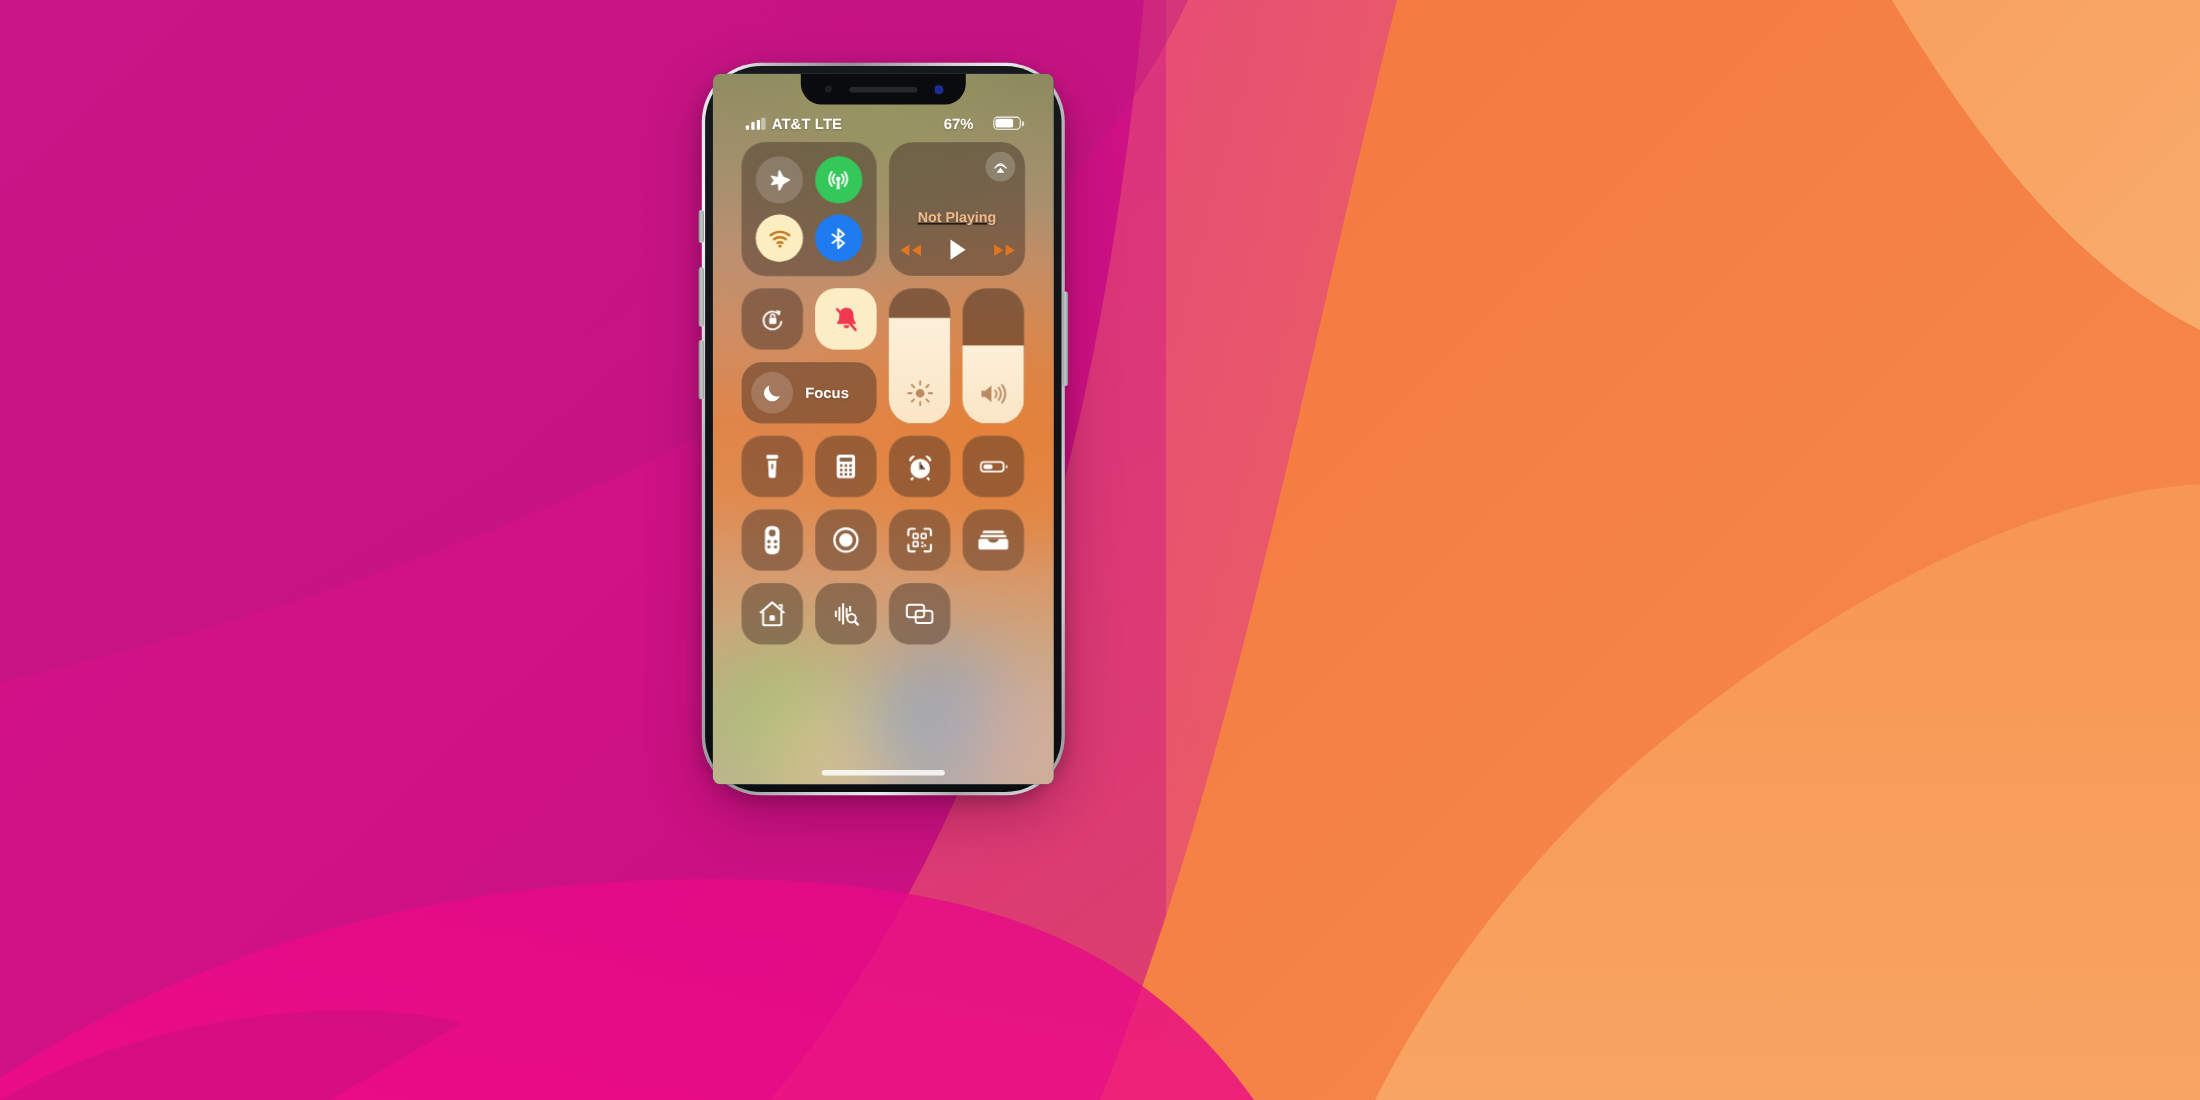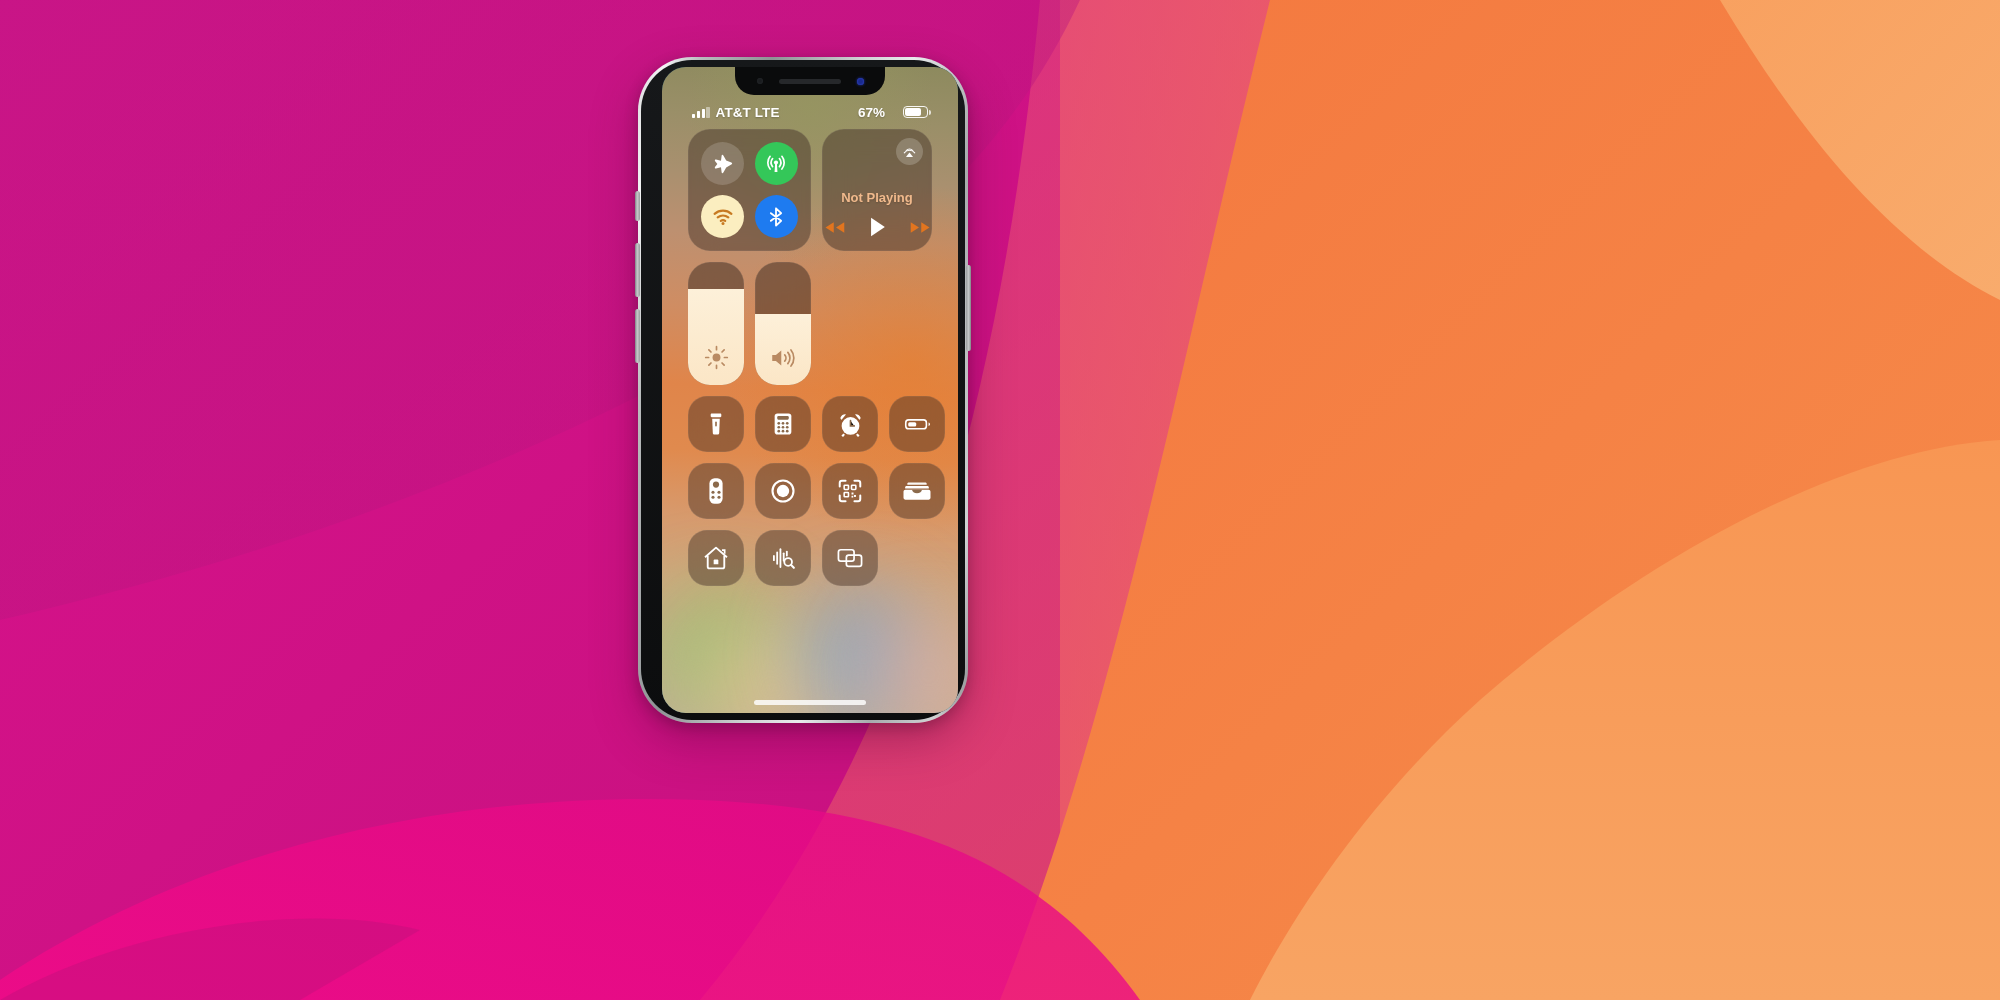--- a/index.html
+++ b/index.html
@@ -39,23 +39,22 @@
   }
   .sb-mute   { left:-3px; top:134px; width:5px; height:30px; }
   .sb-volup  { left:-3px; top:186px; width:5px; height:54px; }
   .sb-voldn  { left:-3px; top:252px; width:5px; height:54px; }
   .sb-power  { right:-3px; top:208px; width:5px; height:86px;
     background:linear-gradient(90deg,#9a9e9f,#c6c9ca 55%,#7f8385); }
 
   
   #screen {
     position:absolute; left:10px; top:10px; right:10px; bottom:10px;
-    border-radius:24px; overflow:hidden;
+    border-radius:7px; overflow:hidden;
     background:#0c4a6e;
-    margin-left:14px;
   }
   
   #wallpaper { position:absolute; inset:0; }
   #wallpaper .base {
     position:absolute; inset:0;
     background:
       linear-gradient(183deg,
         #8d8a5e 0%,
         #9a8f68 9%,
         #a9906f 18%,
@@ -145,20 +144,21 @@
   .rt-green{ background:#34c759; }
   .rt-wifi { background:#fbeec0; }
   .rt-blue { background:#1e7bf0; }
   .round-toggle svg { display:block; }
 
   
   #media {
     flex:1; height:122px; position:relative;
     display:flex; flex-direction:column; align-items:center; justify-content:flex-end;
     padding-bottom:13px;
+    text-decoration:underline;
   }
   #airplay-btn {
     position:absolute; top:9px; right:9px;
     width:27px; height:27px; border-radius:50%;
     background:rgba(255,255,255,.20);
     display:flex; align-items:center; justify-content:center;
   }
   #media-title {
     color:#f0b98c; font-size:13px; font-weight:600;
     margin-bottom:11px; text-shadow:0 1px 2px rgba(0,0,0,.18);
@@ -394,20 +394,48 @@
             <span class="mc">
               <svg width="23" height="15" viewBox="0 0 30 20">
                 <path fill="#e2751f" d="M2 3l11 7-11 7zM16 3l11 7-11 7z"></path>
               </svg>
             </span>
           </div>
         </div>
       </div>
 
       <div class="cc-row2">
+        <div id="left-stack">
+          <div id="left-top-row">
+            <div class="sq-toggle">
+              <svg width="27" height="27" viewBox="0 0 24 24">
+                <path fill="none" stroke="#fff" stroke-width="1.45" stroke-linecap="round" d="M18.9 13.6a7.2 7.2 0 1 1-2.1-6"></path>
+                <path fill="#fff" d="M14.6 4.2l3.9 1-1.2 3.8z"></path>
+                <rect x="9.1" y="10.6" width="5.8" height="5" rx="1.1" fill="#fff"></rect>
+                <path fill="none" stroke="#fff" stroke-width="1.3" d="M10.4 10.6V9.3a1.6 1.6 0 0 1 3.2 0v1.3"></path>
+              </svg>
+            </div>
+            <div class="sq-toggle sq-on-cream">
+              <svg width="27" height="27" viewBox="0 0 24 24">
+                <path fill="#f0384f" d="M12 2.4c-3.4 0-5.7 2.5-5.7 6 0 4.2-1.2 5.3-1.9 6-.4.4-.1 1.1.5 1.1h14.2c.6 0 .9-.7.5-1.1-.7-.7-1.9-1.8-1.9-6 0-3.5-2.3-6-5.7-6z"></path>
+                <path fill="#f0384f" d="M9.7 16.6h4.6a2.3 2.3 0 0 1-4.6 0z"></path>
+                <path stroke="#f0384f" stroke-width="2.1" stroke-linecap="round" d="M4.6 3.7l14.8 16.6"></path>
+                <path stroke="#fbeec6" stroke-width="1.1" stroke-linecap="round" d="M4.6 5.1l14.8 16.6" opacity=".0"></path>
+              </svg>
+            </div>
+          </div>
+          <div id="focus">
+            <div class="fc-circle">
+              <svg width="20" height="20" viewBox="0 0 24 24">
+                <path fill="#fff" d="M20.3 15.6A8.9 8.9 0 0 1 9 4.1a8.9 8.9 0 1 0 11.3 11.5z"></path>
+              </svg>
+            </div>
+            <div class="fc-label">Focus</div>
+          </div>
+        </div>
 
         <div id="sliders">
           <div class="slider">
             <div class="fill" id="brightness-fill" style="height: 78%;"></div>
             <div class="sl-icon">
               <svg width="27" height="27" viewBox="0 0 24 24">
                 <circle cx="12" cy="12" r="3.5" fill="#b98a62"></circle>
                 <g stroke="#b98a62" stroke-width="1.5" stroke-linecap="round">
                   <path d="M12 2.4v2.6M12 19v2.6M2.4 12h2.6M19 12h2.6M5.2 5.2l1.9 1.9M16.9 16.9l1.9 1.9M18.8 5.2l-1.9 1.9M7.1 16.9l-1.9 1.9"></path>
                 </g>

